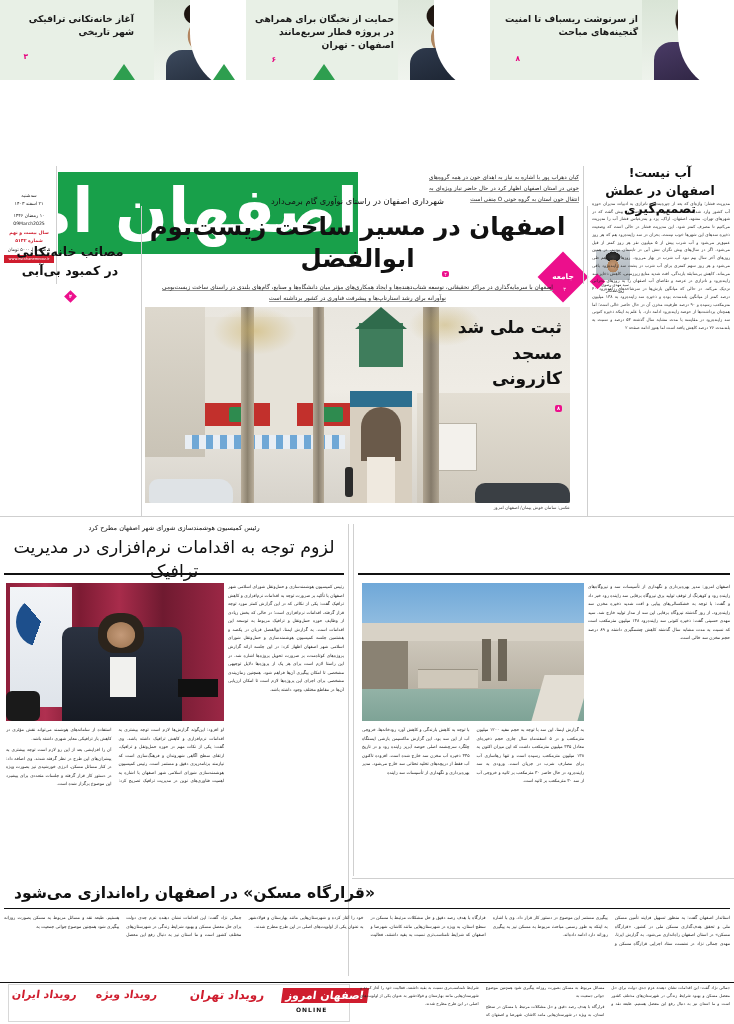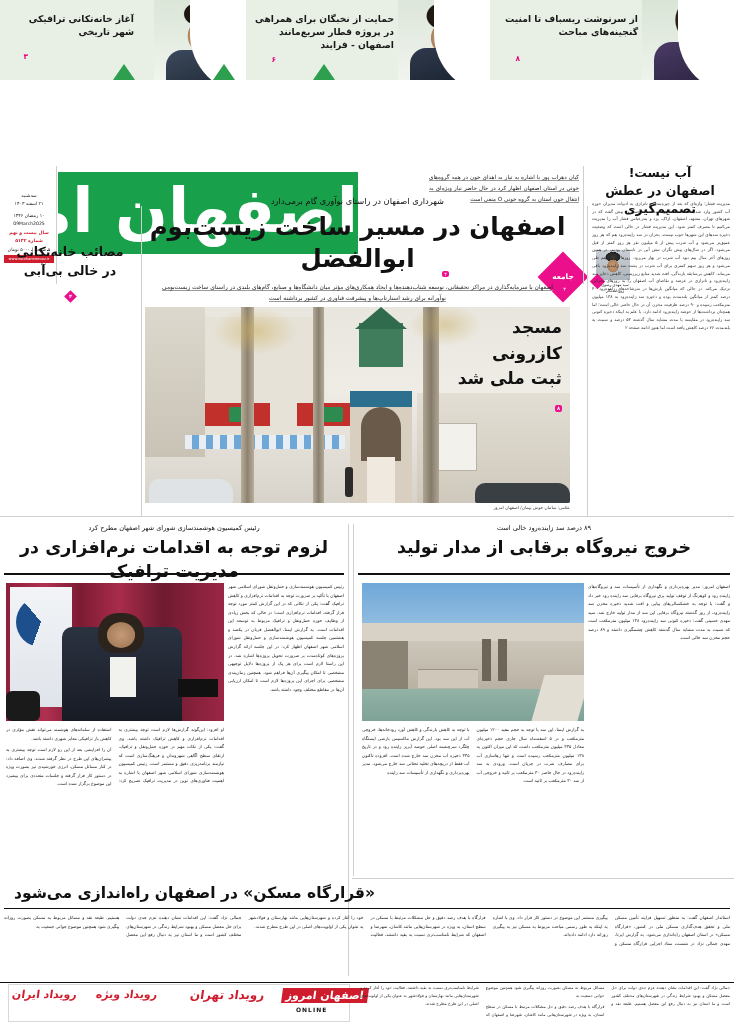--- a/index.html
+++ b/index.html
@@ -77,21 +77,21 @@
 
   .leadphoto{position:absolute;left:145px;top:307px;width:425px;height:196px;overflow:hidden;}
   .photo-cap{position:absolute;left:145px;top:505px;width:425px;font-size:4.4px;color:#444;text-align:right;}
   .overlay-h{position:absolute;right:8px;top:8px;width:120px;text-align:right;
      font-size:17px;font-weight:bold;line-height:1.5;color:#111;}
 
   
   .sectionrule{position:absolute;background:#111;height:2px;}
   .art{position:absolute;}
   .art .kick{font-size:6.6px;text-align:center;margin:0 0 4px 0;color:#111;}
-  .art h2{margin:0;font-size:17.5px;font-weight:bold;text-align:center;line-height:1.35;}
+  .art h2{margin:0;font-size:17.5px;font-weight:normal;text-align:center;line-height:1.35;}
   .cols{column-gap:7px;font-size:4.4px;line-height:1.95;text-align:justify;color:#262626;}
   .cols p{margin:0 0 3px 0;}
 
   
   .bottomhead{position:absolute;right:352px;top:884px;width:375px;text-align:center;
      font-size:15.5px;font-weight:bold;}
 
   
   .footer{position:absolute;left:0;top:982px;width:734px;height:42px;}
   .footer-inner{position:absolute;left:8px;top:2px;width:340px;height:36px;
@@ -136,21 +136,21 @@
           radial-gradient(ellipse 28px 22px at 46px 16px,#2b2119 0%,#1d1510 60%,rgba(0,0,0,0) 64%),
           linear-gradient(180deg,#dde6da 0%,#f0f4ee 100%);"></div>
       <div class="ph" style="position:absolute;right:22px;top:48px;width:58px;height:34px;
         background:linear-gradient(160deg,#2f3a4d 0%,#1b2330 100%);border-radius:16px 16px 0 0;"></div>
       <div class="blob"></div>
     </div>
     <div class="tb-cell" style="right:336px;width:152px;">
       <div class="tb-txt" style="right:4px;width:140px;">
         <div>حمایت از نخبگان برای همراهی</div>
         <div>در پروژه قطار سریع‌مانند</div>
-        <div>اصفهان - فرایند</div>
+        <div>اصفهان - تهران</div>
       </div>
       <div class="tb-num" style="right:122px;top:55px;">۶</div>
     </div>
 
     <div class="tb-photo" style="right:488px;width:92px;">
       <div class="ph" style="position:absolute;right:0;top:0;width:92px;height:80px;
         background:
           radial-gradient(ellipse 23px 26px at 48px 36px,#c99c78 0%,#b2855f 60%,rgba(0,0,0,0) 64%),
           radial-gradient(ellipse 29px 20px at 48px 14px,#2a2019 0%,#1c140f 60%,rgba(0,0,0,0) 64%),
           linear-gradient(180deg,#dbe5d8 0%,#eff4ed 100%);"></div>
@@ -223,21 +223,21 @@
               font-size:4.25px;line-height:1.82;text-align:justify;color:#2b2b2b;">
     <span>مدیریت فشار؛ واژه‌ای که بعد از جیره‌بندی و ناترازی به ادبیات مدیران حوزه آب کشور وارد شده است. سخنگوی صنعت آب چند روز پیش گفت که در شهرهای تهران، مشهد، اصفهان، اراک، یزد و بندرعباس فشار آب را مدیریت می‌کنیم تا مصرف کمتر شود. این مدیریت فشار در حالی است که وضعیت ذخیره سدهای این شهرها خوب نیست، بحران در سد زاینده‌رود هم که هر روز عمیق‌تر می‌شود و آب شرب بیش از ۵ میلیون نفر هر روز کمتر از قبل می‌شود. اگر در سال‌های پیش نگران تنش آبی در تابستان بودیم، در همین روزهای آخر سال بیم نبود آب شرب در بهار می‌رود. روزها از پی هم طی می‌شود و هر روز سهم کمتری برای آب شرب در پشت سد زاینده‌رود باقی می‌ماند. کاهش بی‌سابقه بارندگی، افت شدید منابع زیرزمینی، کاهش ذخایر سد زاینده‌رود و ناترازی در عرضه و تقاضای آب اصفهان را به روزهای بحرانی نزدیک می‌کند. در حالی که میانگین بارش‌ها در سرشاخه‌های زاینده‌رود ۴۰ درصد کمتر از میانگین بلندمدت بوده و ذخیره سد زاینده‌رود به ۱۳۸ میلیون مترمکعب رسیده و ۹۰ درصد ظرفیت مخزن آن در حال حاضر خالی است؛ اما همچنان برداشت‌ها از حوضه زاینده‌رود ادامه دارد. با علم به اینکه ذخیره کنونی سد زاینده‌رود در مقایسه با مدت مشابه سال گذشته ۵۳ درصد و نسبت به بلندمدت ۷۶ درصد کاهش یافته است اما هنوز ادامه صفحه ۲</span>
   </div>
   <div class="vline" style="right:146px;top:206px;height:310px;"></div>
 
   <div class="sidebar">
 
     <div class="sb-item">
       <h3>
         <span>مصائب خانه‌تکانی</span><br>
-        <span>در خالی بی‌آبی</span>
+        <span>در کمبود بی‌آبی</span>
       </h3>
       <div class="sb-num"><i><b>۴</b></i></div>
     </div>
 
 
   </div>
   <div class="vline" style="left:141px;top:206px;height:310px;"></div>
 
   <div class="lead">
     <p class="kicker">شهرداری اصفهان در راستای نوآوری گام برمی‌دارد</p>
@@ -277,33 +277,29 @@
     <div style="position:absolute;left:0;top:0;width:425px;height:70px;background:
        radial-gradient(ellipse 60px 34px at 110px 24px,rgba(204,176,96,0.55),rgba(0,0,0,0) 70%),
        radial-gradient(ellipse 52px 30px at 300px 18px,rgba(196,170,92,0.45),rgba(0,0,0,0) 70%);"></div>
 
     <div style="position:absolute;left:4px;top:172px;width:84px;height:24px;background:#dfe3e6;border-radius:9px 14px 2px 2px;"></div>
     <div style="position:absolute;left:330px;top:176px;width:95px;height:20px;background:#3a3f44;border-radius:10px 12px 2px 2px;"></div>
 
     <div style="position:absolute;left:200px;top:160px;width:8px;height:30px;background:#2b2b2b;border-radius:3px;"></div>
 
     <div class="overlay-h">
+      <div>ثبت ملی شد</div>
       <div>مسجد کازرونی</div>
-      <div>ثبت ملی شد</div>
       <span class="pinknum" style="margin-top:2px;">۸</span>
     </div>
   </div>
   <div class="photo-cap">عکس: سامان خوش پیمان/ اصفهان امروز</div>
 
   <div class="hline" style="left:0;top:516px;width:734px;"></div>
 
-  <div class="art" style="right:4px;top:524px;width:372px;">
-    <p class="kick">۸۹ درصد سد زاینده‌رود خالی است</p>
-    <h2>خروج نیروگاه برقابی از مدار تولید</h2>
-  </div>
   <div class="sectionrule" style="right:4px;top:573px;width:372px;"></div>
 
   <div style="position:absolute;right:150px;top:583px;width:222px;height:138px;overflow:hidden;">
     <div style="position:absolute;inset:0;background:linear-gradient(180deg,#6fa8d8 0%,#a9cbe6 52%,#cfd8d2 100%);"></div>
     <div style="position:absolute;left:0;top:52px;width:222px;height:60px;background:linear-gradient(180deg,#cfc9bd 0%,#b6afa1 100%);
        border-radius:0 0 0 0;"></div>
     <div style="position:absolute;left:0;top:40px;width:222px;height:18px;background:#d8d2c6;"></div>
     <div style="position:absolute;left:0;top:58px;width:46px;height:54px;background:#8a8273;"></div>
     <div style="position:absolute;left:120px;top:56px;width:9px;height:42px;background:#6d6658;"></div>
     <div style="position:absolute;left:136px;top:56px;width:9px;height:42px;background:#6d6658;"></div>

